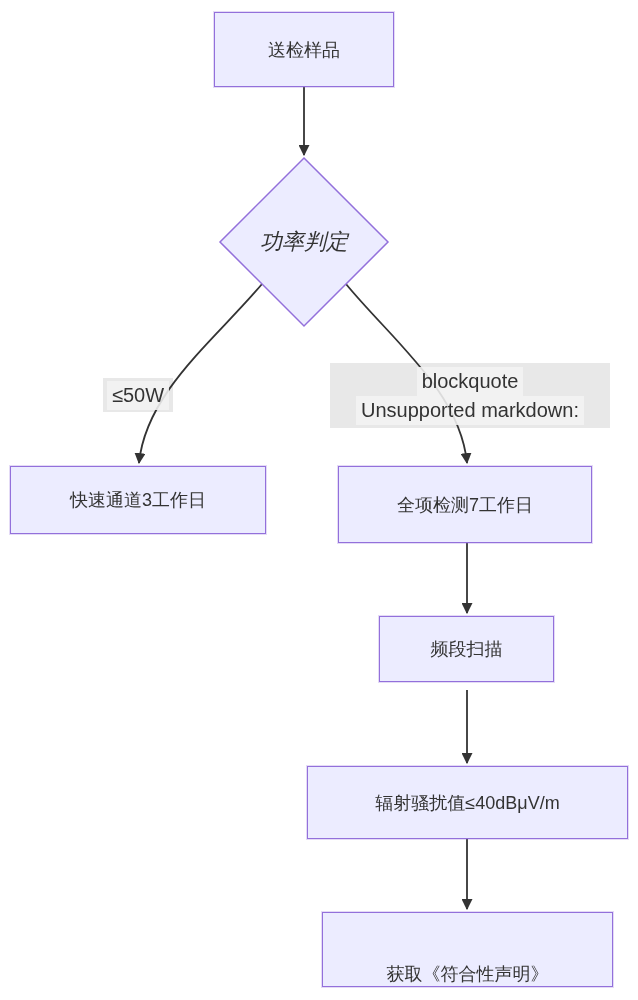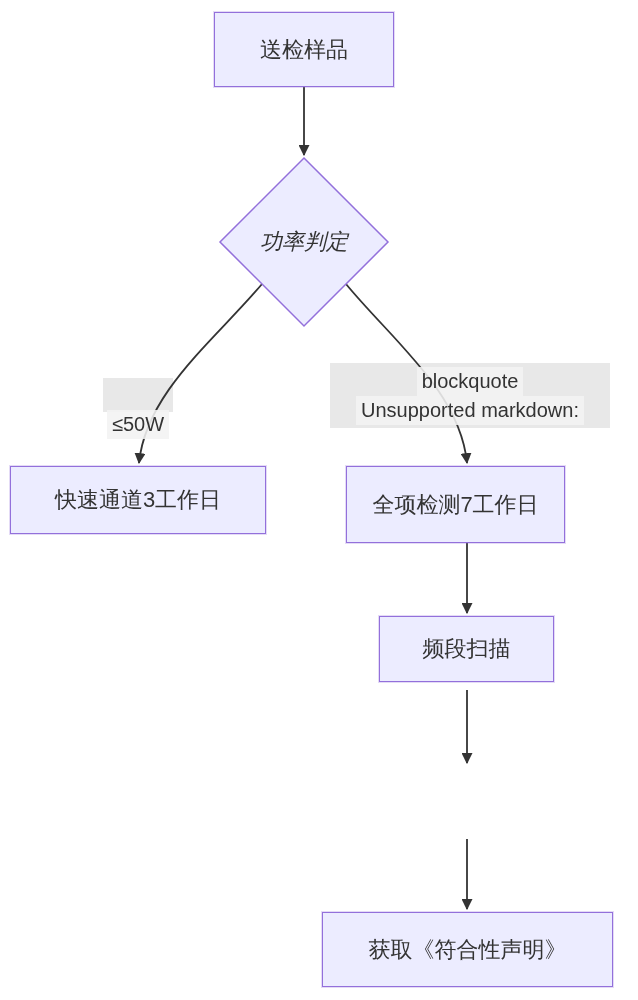--- a/index.html
+++ b/index.html
@@ -12,21 +12,21 @@
     overflow:hidden;
   }
   
   .node{
     position:absolute;
     background:#ECECFF;
     border:1.5px solid #9370DB;
     box-shadow:0 0 0 1px rgba(147,112,219,0.25);
     box-sizing:border-box;
     display:flex;align-items:center;justify-content:center;
-    font-size:22px;
+    font-size:18px;
     text-align:center;
     z-index:4;
   }
   
   .edges{position:absolute;left:0;top:0;z-index:2;}
   
   .elabel-bg{position:absolute;background:#e8e8e8;z-index:1;}
   
   .elabel-text{
     position:absolute;z-index:3;
@@ -64,46 +64,49 @@
 
     <path d="M467,543 L467,613" fill="none" stroke="#333333" stroke-width="1.8" marker-end="url(#arrowhead)"></path>
 
     <path d="M467,690 L467,763" fill="none" stroke="#333333" stroke-width="1.8" marker-end="url(#arrowhead)"></path>
 
     <path d="M467,839 L467,909" fill="none" stroke="#333333" stroke-width="1.8" marker-end="url(#arrowhead)"></path>
 
     <polygon points="304,158 388,242 304,326 220,242" fill="#ECECFF" stroke="#9370DB" stroke-width="1.5"></polygon>
   </svg>
 
-  <div class="elabel-text" style="left:103px;top:378px;width:70px;height:34px;margin-top:29px;">
+  <div class="elabel-text" style="left:103px;top:378px;width:70px;height:34px;">
     <span>≤50W</span>
   </div>
   <div class="elabel-text" style="left:330px;top:363px;width:280px;height:65px;">
     <span>blockquote</span>
     <span>Unsupported markdown:</span>
   </div>
 
   <div class="node" style="left:214px;top:12px;width:180px;height:75px;">
     <span>送检样品</span>
   </div>
 
   <div class="diamond-label" style="left:244px;top:227px;width:120px;height:30px;">
     <span>功率判定</span>
   </div>
 
   <div class="node" style="left:10px;top:466px;width:256px;height:68px;">
     <span>快速通道3工作日</span>
   </div>
 
-  <div class="node" style="left:338px;top:466px;width:219px;height:77px;margin-left:8px;">
+  <div class="node" style="left:338px;top:466px;width:254px;height:77px;">
     <span>全项检测7工作日</span>
   </div>
 
   <div class="node" style="left:379px;top:616px;width:175px;height:66px;">
     <span>频段扫描</span>
   </div>
 
+  <div class="node" style="left:307px;top:766px;width:321px;height:73px;">
+    <span>辐射骚扰值≤40dBμV/m</span>
+  </div>
 
-  <div class="node" style="left:322px;top:912px;width:291px;height:75px;">
+  <div class="node" style="left:322px;top:912px;width:291px;height:75px;align-items:flex-end;">
     <span>获取《符合性声明》</span>
   </div>
 
 </div>
 
 </body></html>

